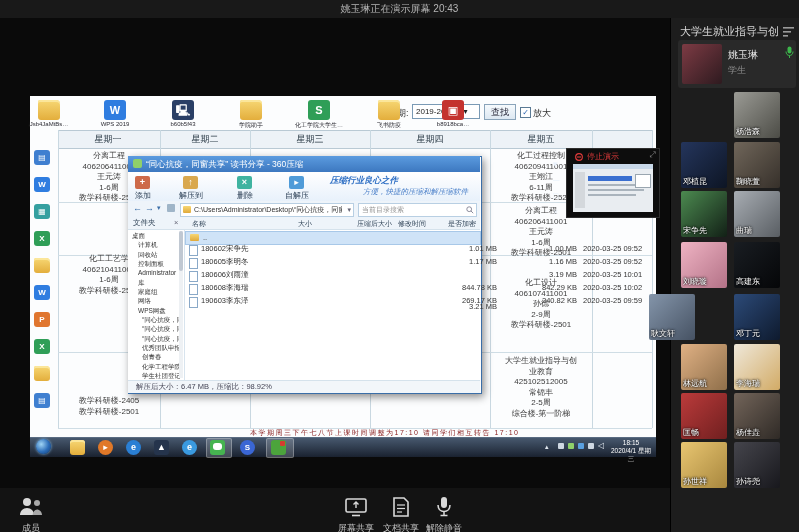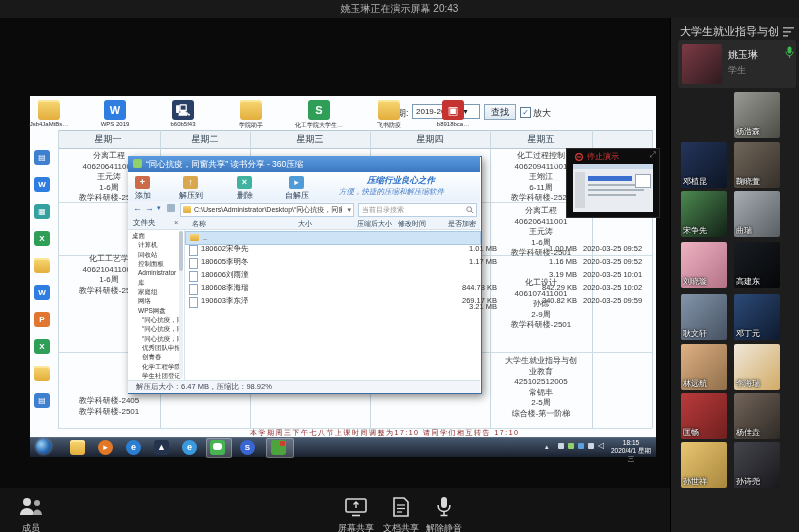--- a/index.html
+++ b/index.html
@@ -196,22 +196,22 @@
   </div>
   <div class="abs ziptool"></div>
   <div class="abs tbico" style="left:135px;top:176px;background:#cd6a4a;">+</div>
   <div class="abs tblab" style="left:126px;top:190px;">添加</div>
   <div class="abs tbico" style="left:183px;top:176px;background:#d9a84e;">↑</div>
   <div class="abs tblab" style="left:174px;top:190px;">解压到</div>
   <div class="abs tbico" style="left:237px;top:176px;background:#3fb3a0;">×</div>
   <div class="abs tblab" style="left:228px;top:190px;">删除</div>
   <div class="abs tbico" style="left:289px;top:176px;background:#4f9bd8;">▸</div>
   <div class="abs tblab" style="left:280px;top:190px;">自解压</div>
-  <div class="abs slog1" style="left:330px;top:175px;width:142px;text-align:center;">压缩行业良心之作</div>
-  <div class="abs slog2" style="left:339px;top:187px;width:142px;">方便，快捷的压缩和解压缩软件</div>
+  <div class="abs slog1" style="left:330px;top:175px;width:142px;text-align:left;">压缩行业良心之作</div>
+  <div class="abs slog2" style="left:326px;top:187px;width:142px;text-align:right;">方便，快捷的压缩和解压缩软件</div>
 
   <div class="abs zipaddr"></div>
   <div class="abs navg" style="left:133px;top:203px;">←</div>
   <div class="abs navg" style="left:145px;top:203px;">→</div>
   <div class="abs navg" style="left:157px;top:204px;font-size:7px;">▾</div>
   <div class="abs" style="left:167px;top:204px;width:8px;height:8px;background:#9fb5c8;border-radius:1px;"></div>
   <div class="abs pathbox" style="left:180px;top:203px;width:172px;">
     <span class="abs" style="left:2px;top:2px;width:8px;height:7px;background:linear-gradient(#f7d774,#e0a93a);border-radius:1px;"></span>
     <span class="abs" style="left:13px;top:0;width:148px;overflow:hidden;">C:\Users\Administrator\Desktop\“同心抗疫，同窗共享” 读书:</span>
     <span class="abs" style="right:2px;top:0;color:#667;">▾</span>
@@ -426,21 +426,21 @@
     </div>
   <div class="abs tile" style="left: 734px; top: 191px; background: linear-gradient(135deg, rgb(168, 173, 179) 0%, rgb(89, 94, 99) 100%);">
       <span class="tname">曲瑞</span>
     </div>
   <div class="abs tile" style="left: 681px; top: 242px; background: linear-gradient(135deg, rgb(239, 179, 195) 0%, rgb(179, 114, 135) 100%);">
       <span class="tname">刘晓璇</span>
     </div>
   <div class="abs tile" style="left: 734px; top: 242px; background: linear-gradient(135deg, rgb(25, 29, 34) 0%, rgb(5, 6, 8) 100%);">
       <span class="tname">高建东</span>
     </div>
-  <div class="abs tile" style="left: 681px; top: 294px; background: linear-gradient(135deg, rgb(132, 149, 170) 0%, rgb(70, 82, 99) 100%);">
+  <div class="abs tile" style="left: 649px; top: 294px; background: linear-gradient(135deg, rgb(132, 149, 170) 0%, rgb(70, 82, 99) 100%);">
       <span class="tname">耿文轩</span>
     </div>
   <div class="abs tile" style="left: 734px; top: 294px; background: linear-gradient(135deg, rgb(44, 74, 120) 0%, rgb(14, 26, 46) 100%);">
       <span class="tname">邓丁元</span>
     </div>
   <div class="abs tile" style="left: 681px; top: 344px; background: linear-gradient(135deg, rgb(224, 177, 132) 0%, rgb(143, 111, 74) 100%);">
       <span class="tname">林远航</span>
     </div>
   <div class="abs tile" style="left: 734px; top: 344px; background: linear-gradient(135deg, rgb(239, 232, 218) 0%, rgb(210, 171, 102) 100%);">
       <span class="tname">李海瑞</span>

